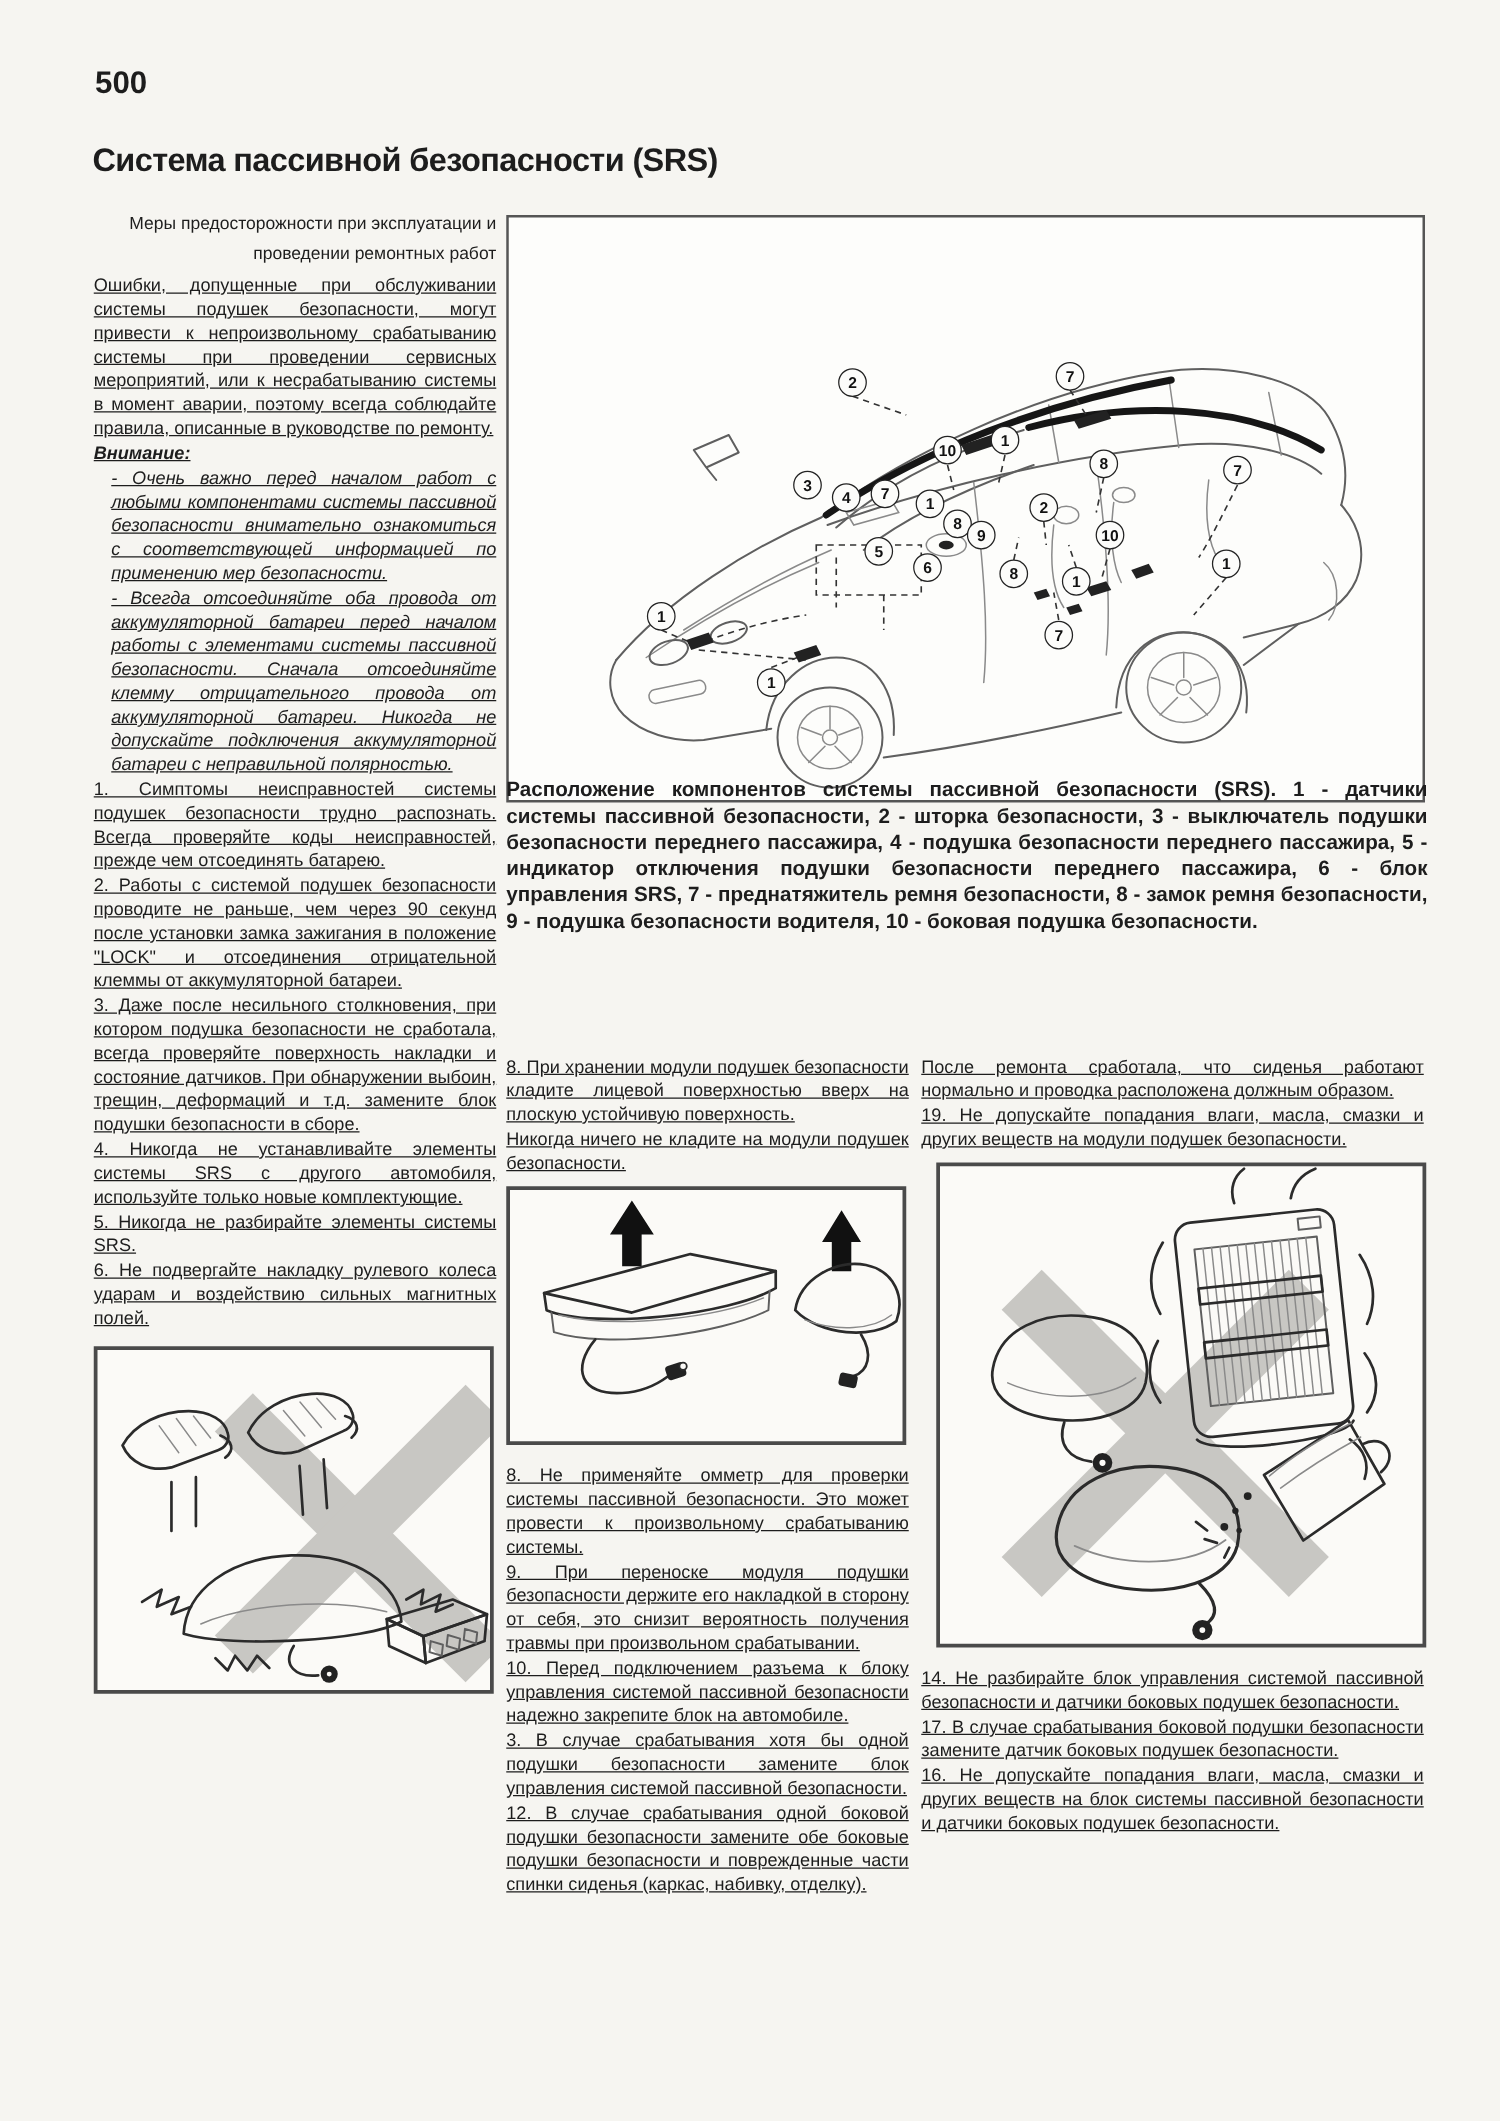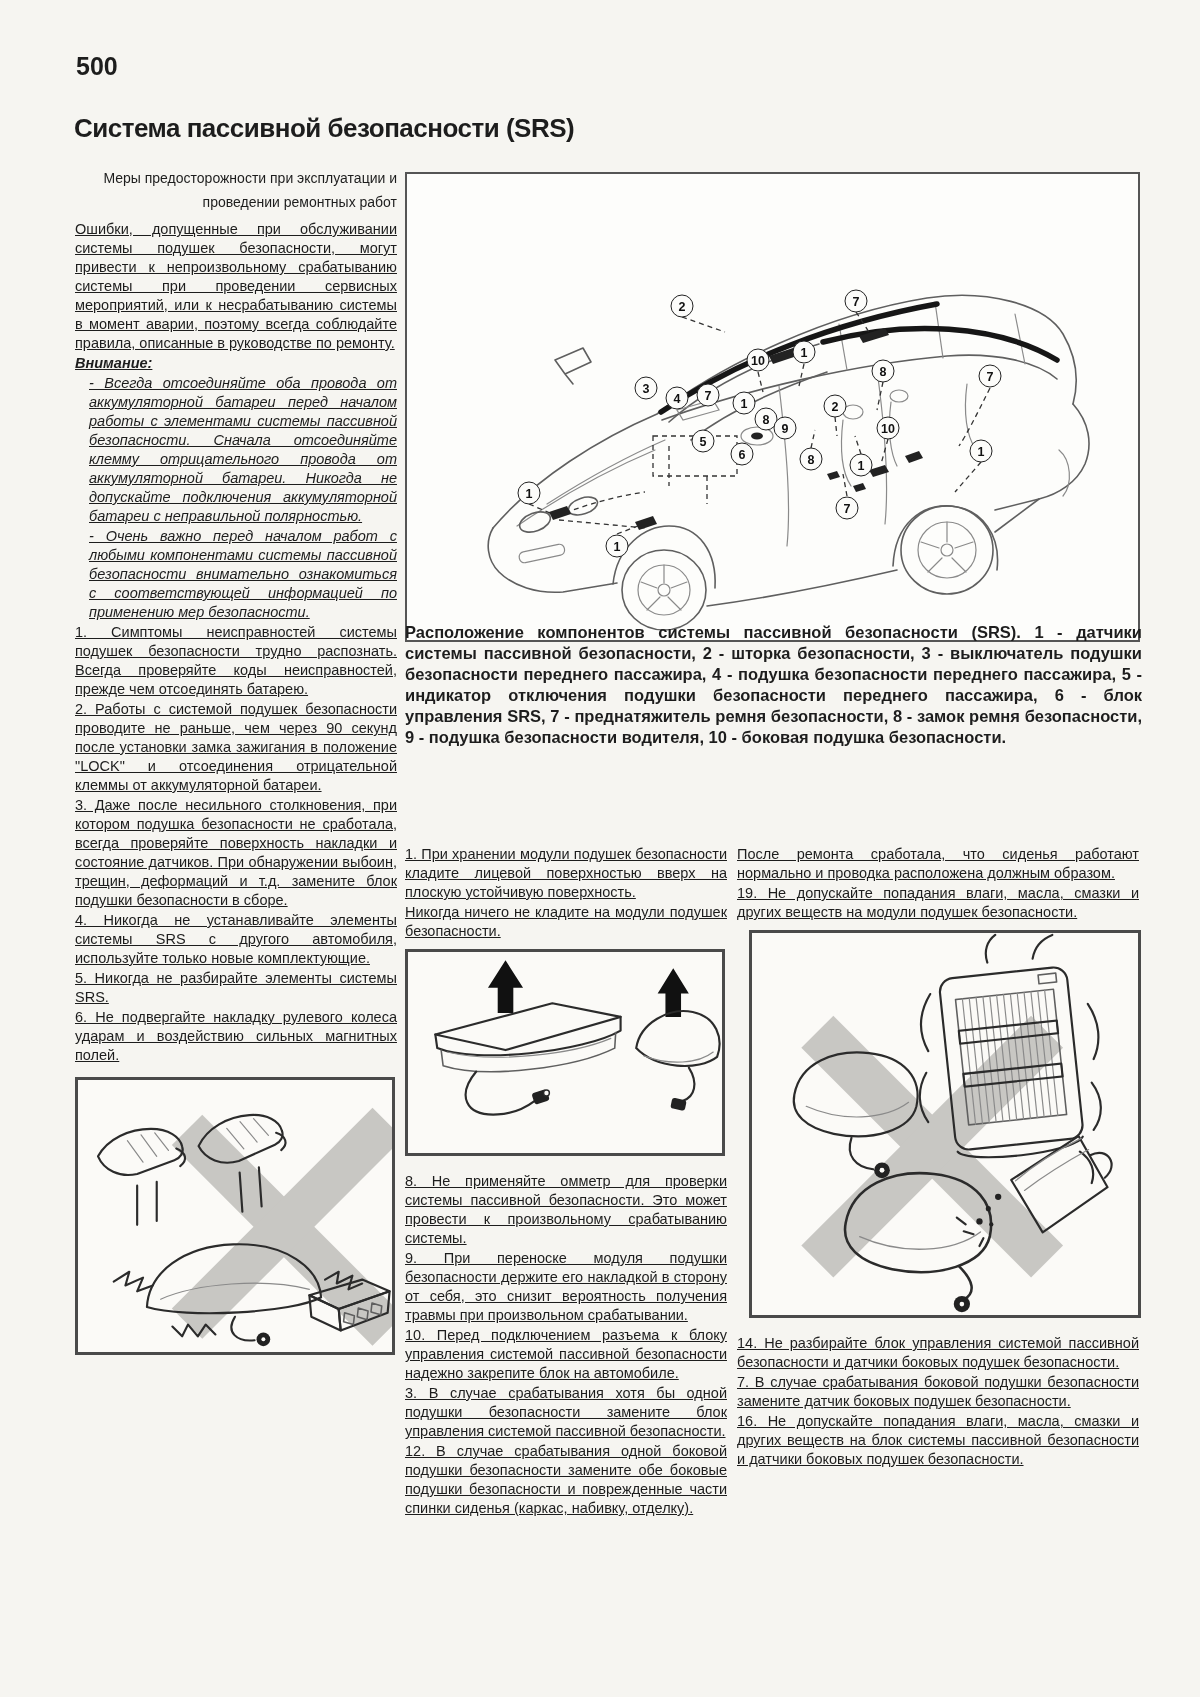--- a/index.html
+++ b/index.html
@@ -52,22 +52,22 @@
 <body>
 
 <div class="pagenum">500</div>
 <h1 class="title">Система пассивной безопасности (SRS)</h1>
 
 <div class="col col-left">
   <h2>Меры предосторожности при эксплуатации и проведении ремонтных работ</h2>
   <p>Ошибки, допущенные при обслуживании системы подушек безопасности, могут привести к непроизвольному срабатыванию системы при проведении сервисных мероприятий, или к несрабатыванию системы в момент аварии, поэтому всегда соблюдайте правила, описанные в руководстве по ремонту.</p>
   <p class="attention-label">Внимание:</p>
   <div class="attention">
+    <p>- Очень важно перед началом работ с любыми компонентами системы пассивной безопасности внимательно ознакомиться с соответствующей информацией по применению мер безопасности.</p>
     <p>- Всегда отсоединяйте оба провода от аккумуляторной батареи перед началом работы с элементами системы пассивной безопасности. Сначала отсоединяйте клемму отрицательного провода от аккумуляторной батареи. Никогда не допускайте подключения аккумуляторной батареи с неправильной полярностью.</p>
-    <p>- Очень важно перед началом работ с любыми компонентами системы пассивной безопасности внимательно ознакомиться с соответствующей информацией по применению мер безопасности.</p>
   </div>
   <p>1. Симптомы неисправностей системы подушек безопасности трудно распознать. Всегда проверяйте коды неисправностей, прежде чем отсоединять батарею.</p>
   <p>2. Работы с системой подушек безопасности проводите не раньше, чем через 90 секунд после установки замка зажигания в положение "LOCK" и отсоединения отрицательной клеммы от аккумуляторной батареи.</p>
   <p>3. Даже после несильного столкновения, при котором подушка безопасности не сработала, всегда проверяйте поверхность накладки и состояние датчиков. При обнаружении выбоин, трещин, деформаций и т.д. замените блок подушки безопасности в сборе.</p>
   <p>4. Никогда не устанавливайте элементы системы SRS с другого автомобиля, используйте только новые комплектующие.</p>
   <p>5. Никогда не разбирайте элементы системы SRS.</p>
   <p>6. Не подвергайте накладку рулевого колеса ударам и воздействию сильных магнитных полей.</p>
 
   <div class="illus box-hands">
     <svg width="314" height="272" viewBox="0 0 320 278">
@@ -204,21 +204,21 @@
       <span class="callout" style="left: 583px; top: 202px;">7</span>
       <span class="callout" style="left: 574px; top: 277px;">1</span>
       <span class="callout" style="left: 122px; top: 319px;">1</span>
       <span class="callout" style="left: 210px; top: 372px;">1</span>
     </div>
 </div>
 
 <div class="caption">Расположение компонентов системы пассивной безопасности (SRS). 1 - датчики системы пассивной безопасности, 2 - шторка безопасности, 3 - выключатель подушки безопасности переднего пассажира, 4 - подушка безопасности переднего пассажира, 5 - индикатор отключения подушки безопасности переднего пассажира, 6 - блок управления SRS, 7 - преднатяжитель ремня безопасности, 8 - замок ремня безопасности, 9 - подушка безопасности водителя, 10 - боковая подушка безопасности.</div>
 
 <div class="col col-mid">
-  <p>1. При хранении модули подушек безопасности кладите лицевой поверхностью вверх на плоскую устойчивую поверхность.</p>
+  <p>8. При хранении модули подушек безопасности кладите лицевой поверхностью вверх на плоскую устойчивую поверхность.</p>
   <p>Никогда ничего не кладите на модули подушек безопасности.</p>
 
   <div class="illus box-modules">
     <svg width="314" height="201" viewBox="0 0 322 205">
       <g>
         <polygon fill="#111" points="100,8 82,36 92,36 92,62 108,62 108,36 118,36"></polygon>
         <polygon fill="#111" points="272,16 256,42 264,42 264,66 280,66 280,42 288,42"></polygon>
       </g>
       <g>
         <path class="sketch-dark" d="M28,84 L148,52 L218,66 L100,100 Z" fill="#fbfaf7"></path>
@@ -292,15 +292,15 @@
         <circle class="mod" cx="247" cy="268" r="3.2"></circle>
         <circle class="mod" cx="237" cy="280" r="2.6"></circle>
         <circle class="mod" cx="228" cy="293" r="3.2"></circle>
         <circle class="mod" cx="240" cy="296" r="2.2"></circle>
         <path class="sketch-dark" d="M214,296 l-9,-7 M222,306 l-10,-3 M232,310 l-4,8"></path>
       </g>
     </svg>
   </div>
 
   <p>14. Не разбирайте блок управления системой пассивной безопасности и датчики боковых подушек безопасности.</p>
-  <p>7. В случае срабатывания боковой подушки безопасности замените датчик боковых подушек безопасности.</p>
+  <p>17. В случае срабатывания боковой подушки безопасности замените датчик боковых подушек безопасности.</p>
   <p>16. Не допускайте попадания влаги, масла, смазки и других веществ на блок системы пассивной безопасности и датчики боковых подушек безопасности.</p>
 </div>
 
 </body></html>

